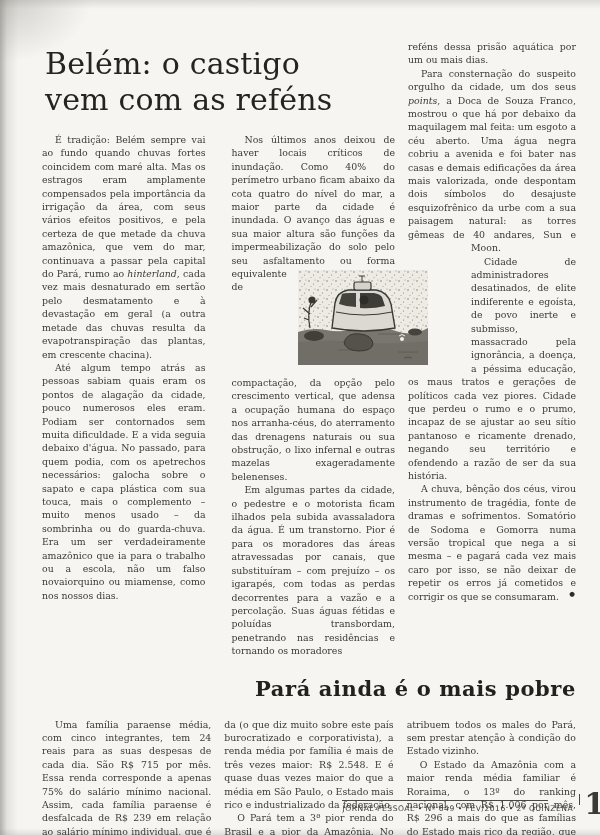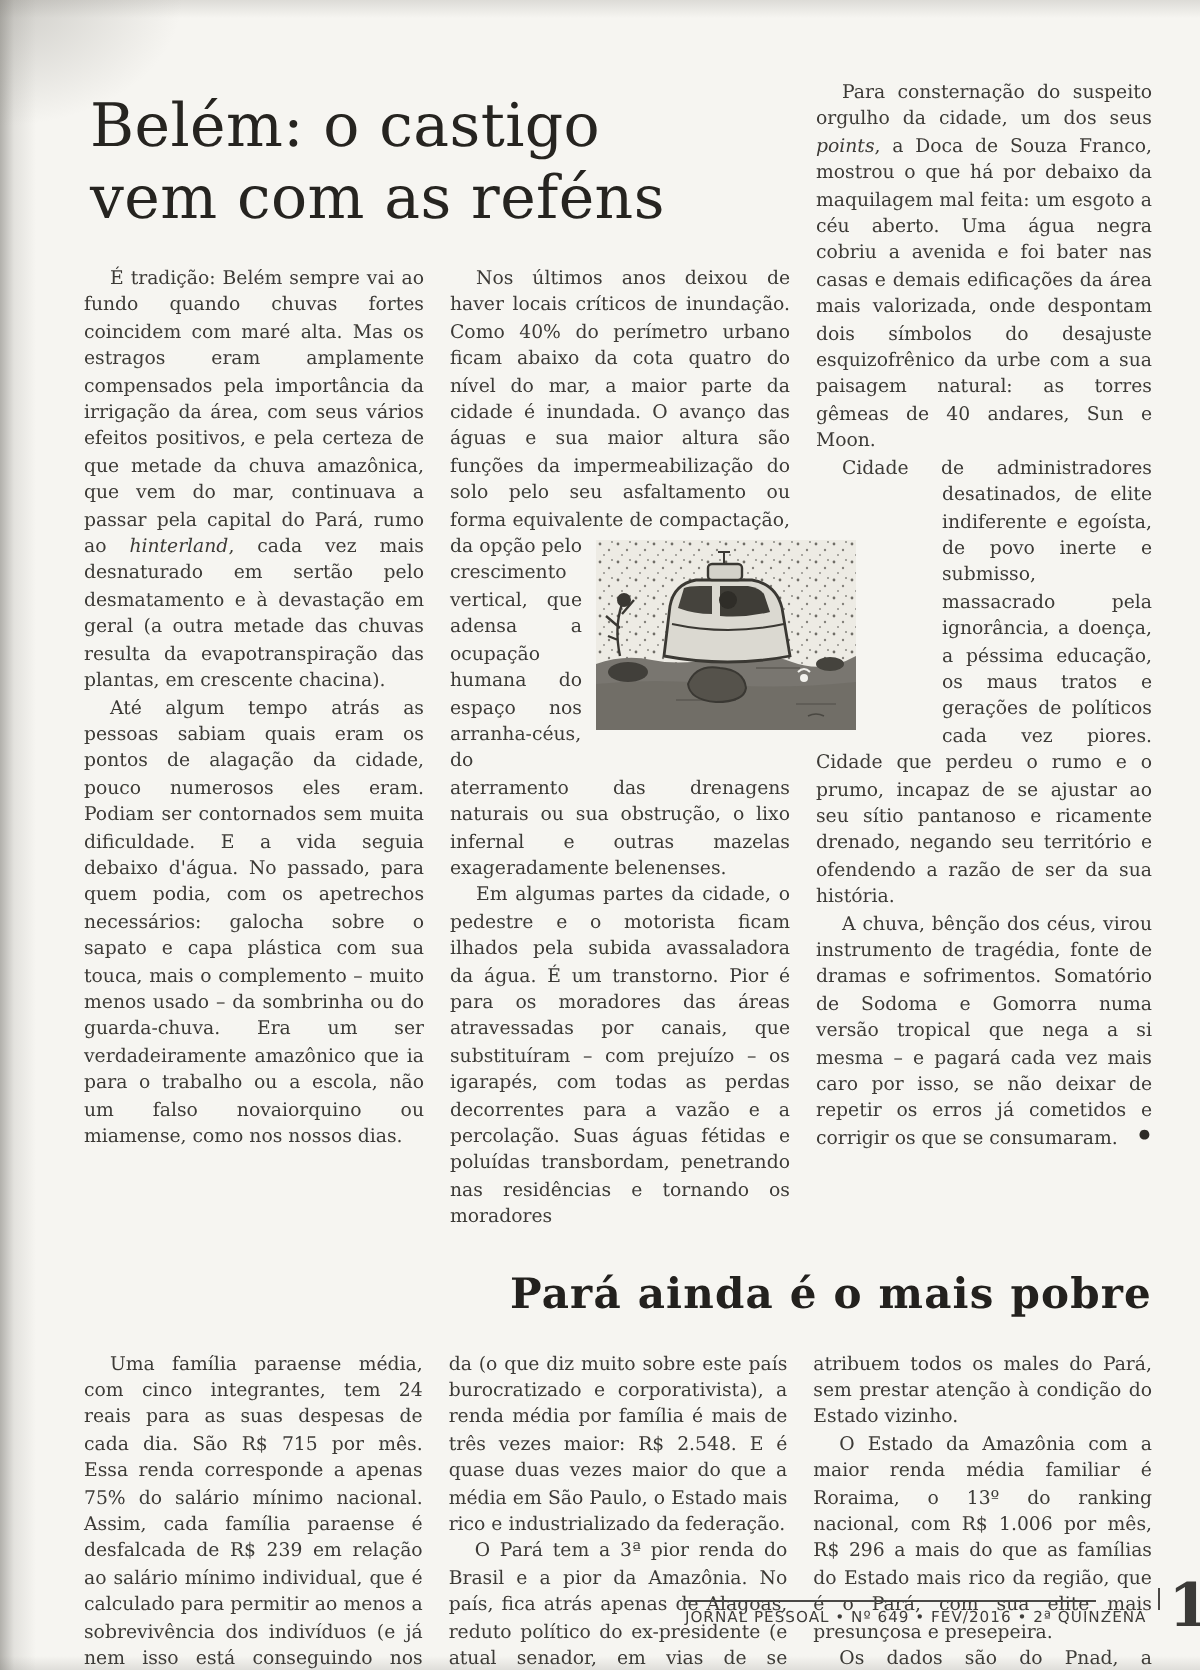--- a/index.html
+++ b/index.html
@@ -14,21 +14,21 @@
       #f6f5f1;
     padding-left: 48px;
   }
   .content{position:absolute;left:42px;top:40px;width:534px;}
   .art1-row,.art2-row{display:flex;gap:13px;align-items:flex-start;}
   .art1-main{width:353px;}
   .headline1{
     font-size:30px;line-height:36px;font-weight:400;color:#262420;
     margin:6px 0 15px 3px;letter-spacing:.2px;
   }
-  .cols{display:flex;gap:13px;}
+  .cols{display:flex;gap:26px;}
   .col{width:170px;font-size:9.4px;line-height:13.4px;text-align:justify;}
   .col p{margin:0;}
   .col p.ind{text-indent:13px;}
   .push-r{float:right;width:0;height:146px;}
   .cut-r{float:right;clear:right;width:98px;height:97px;margin-left:6px;}
   .push-l{float:left;width:0;height:205px;}
   .cut-l{float:left;clear:left;width:57px;height:130px;margin-right:6px;}
   .para-end{position:relative;}
   .endmark{position:absolute;right:1px;bottom:2px;font-size:6.5px;color:#2e2c28;}
   .cartoon{position:absolute;left:256px;top:230px;width:130px;height:95px;}
@@ -69,20 +69,21 @@
             <span class="push-r"></span>
             <span class="cut-r"></span>
             <p class="ind">Nos últimos anos deixou de haver locais críticos de inundação. Como 40% do perímetro urbano ficam abaixo da cota quatro do nível do mar, a maior parte da cidade é inundada. O avanço das águas e sua maior altura são funções da impermeabilização do solo pelo seu asfaltamento ou forma equivalente de compactação, da opção pelo crescimento vertical, que adensa a ocupação humana do espaço nos arranha-céus, do aterramento das drenagens naturais ou sua obstrução, o lixo infernal e outras mazelas exageradamente belenenses.</p>
             <p class="ind">Em algumas partes da cidade, o pedestre e o motorista ficam ilhados pela subida avassaladora da água. É um transtorno. Pior é para os moradores das áreas atravessadas por canais, que substituíram – com prejuízo – os igarapés, com todas as perdas decorrentes para a vazão e a percolação. Suas águas fétidas e poluídas transbordam, penetrando nas residências e tornando os moradores</p>
           </div>
         </div>
       </div>
       <div class="col">
         <span class="push-l"></span>
         <span class="cut-l"></span>
+        <p>reféns dessa prisão aquática por um ou mais dias.</p>
         <p class="ind"><span>Para consternação do suspeito orgulho da cidade, um dos seus </span><i>points</i><span>, a Doca de Souza Franco, mostrou o que há por debaixo da maquilagem mal feita: um esgoto a céu aberto. Uma água negra cobriu a avenida e foi bater nas casas e demais edificações da área mais valorizada, onde despontam dois símbolos do desajuste esquizofrênico da urbe com a sua paisagem natural: as torres gêmeas de 40 andares, Sun e Moon.</span></p>
         <p class="ind">Cidade de administradores desatinados, de elite indiferente e egoísta, de povo inerte e submisso, massacrado pela ignorância, a doença, a péssima educação, os maus tratos e gerações de políticos cada vez piores. Cidade que perdeu o rumo e o prumo, incapaz de se ajustar ao seu sítio pantanoso e ricamente drenado, negando seu território e ofendendo a razão de ser da sua história.</p>
         <p class="ind para-end"><span>A chuva, bênção dos céus, virou instrumento de tragédia, fonte de dramas e sofrimentos. Somatório de Sodoma e Gomorra numa versão tropical que nega a si mesma – e pagará cada vez mais caro por isso, se não deixar de repetir os erros já cometidos e corrigir os que se consumaram.</span><span class="endmark">●</span></p>
       </div>
     </section>
 
     <h2 class="headline2">Pará ainda é o mais pobre</h2>
     <section class="art2-row">
       <div class="col">
         <p class="ind">Uma família paraense média, com cinco integrantes, tem 24 reais para as suas despesas de cada dia. São R$ 715 por mês. Essa renda corresponde a apenas 75% do salário mínimo nacional. Assim, cada família paraense é desfalcada de R$ 239 em relação ao salário mínimo individual, que é calculado para permitir ao menos a sobrevivência dos indivíduos (e já nem isso está conseguindo nos nossos dias).</p>

